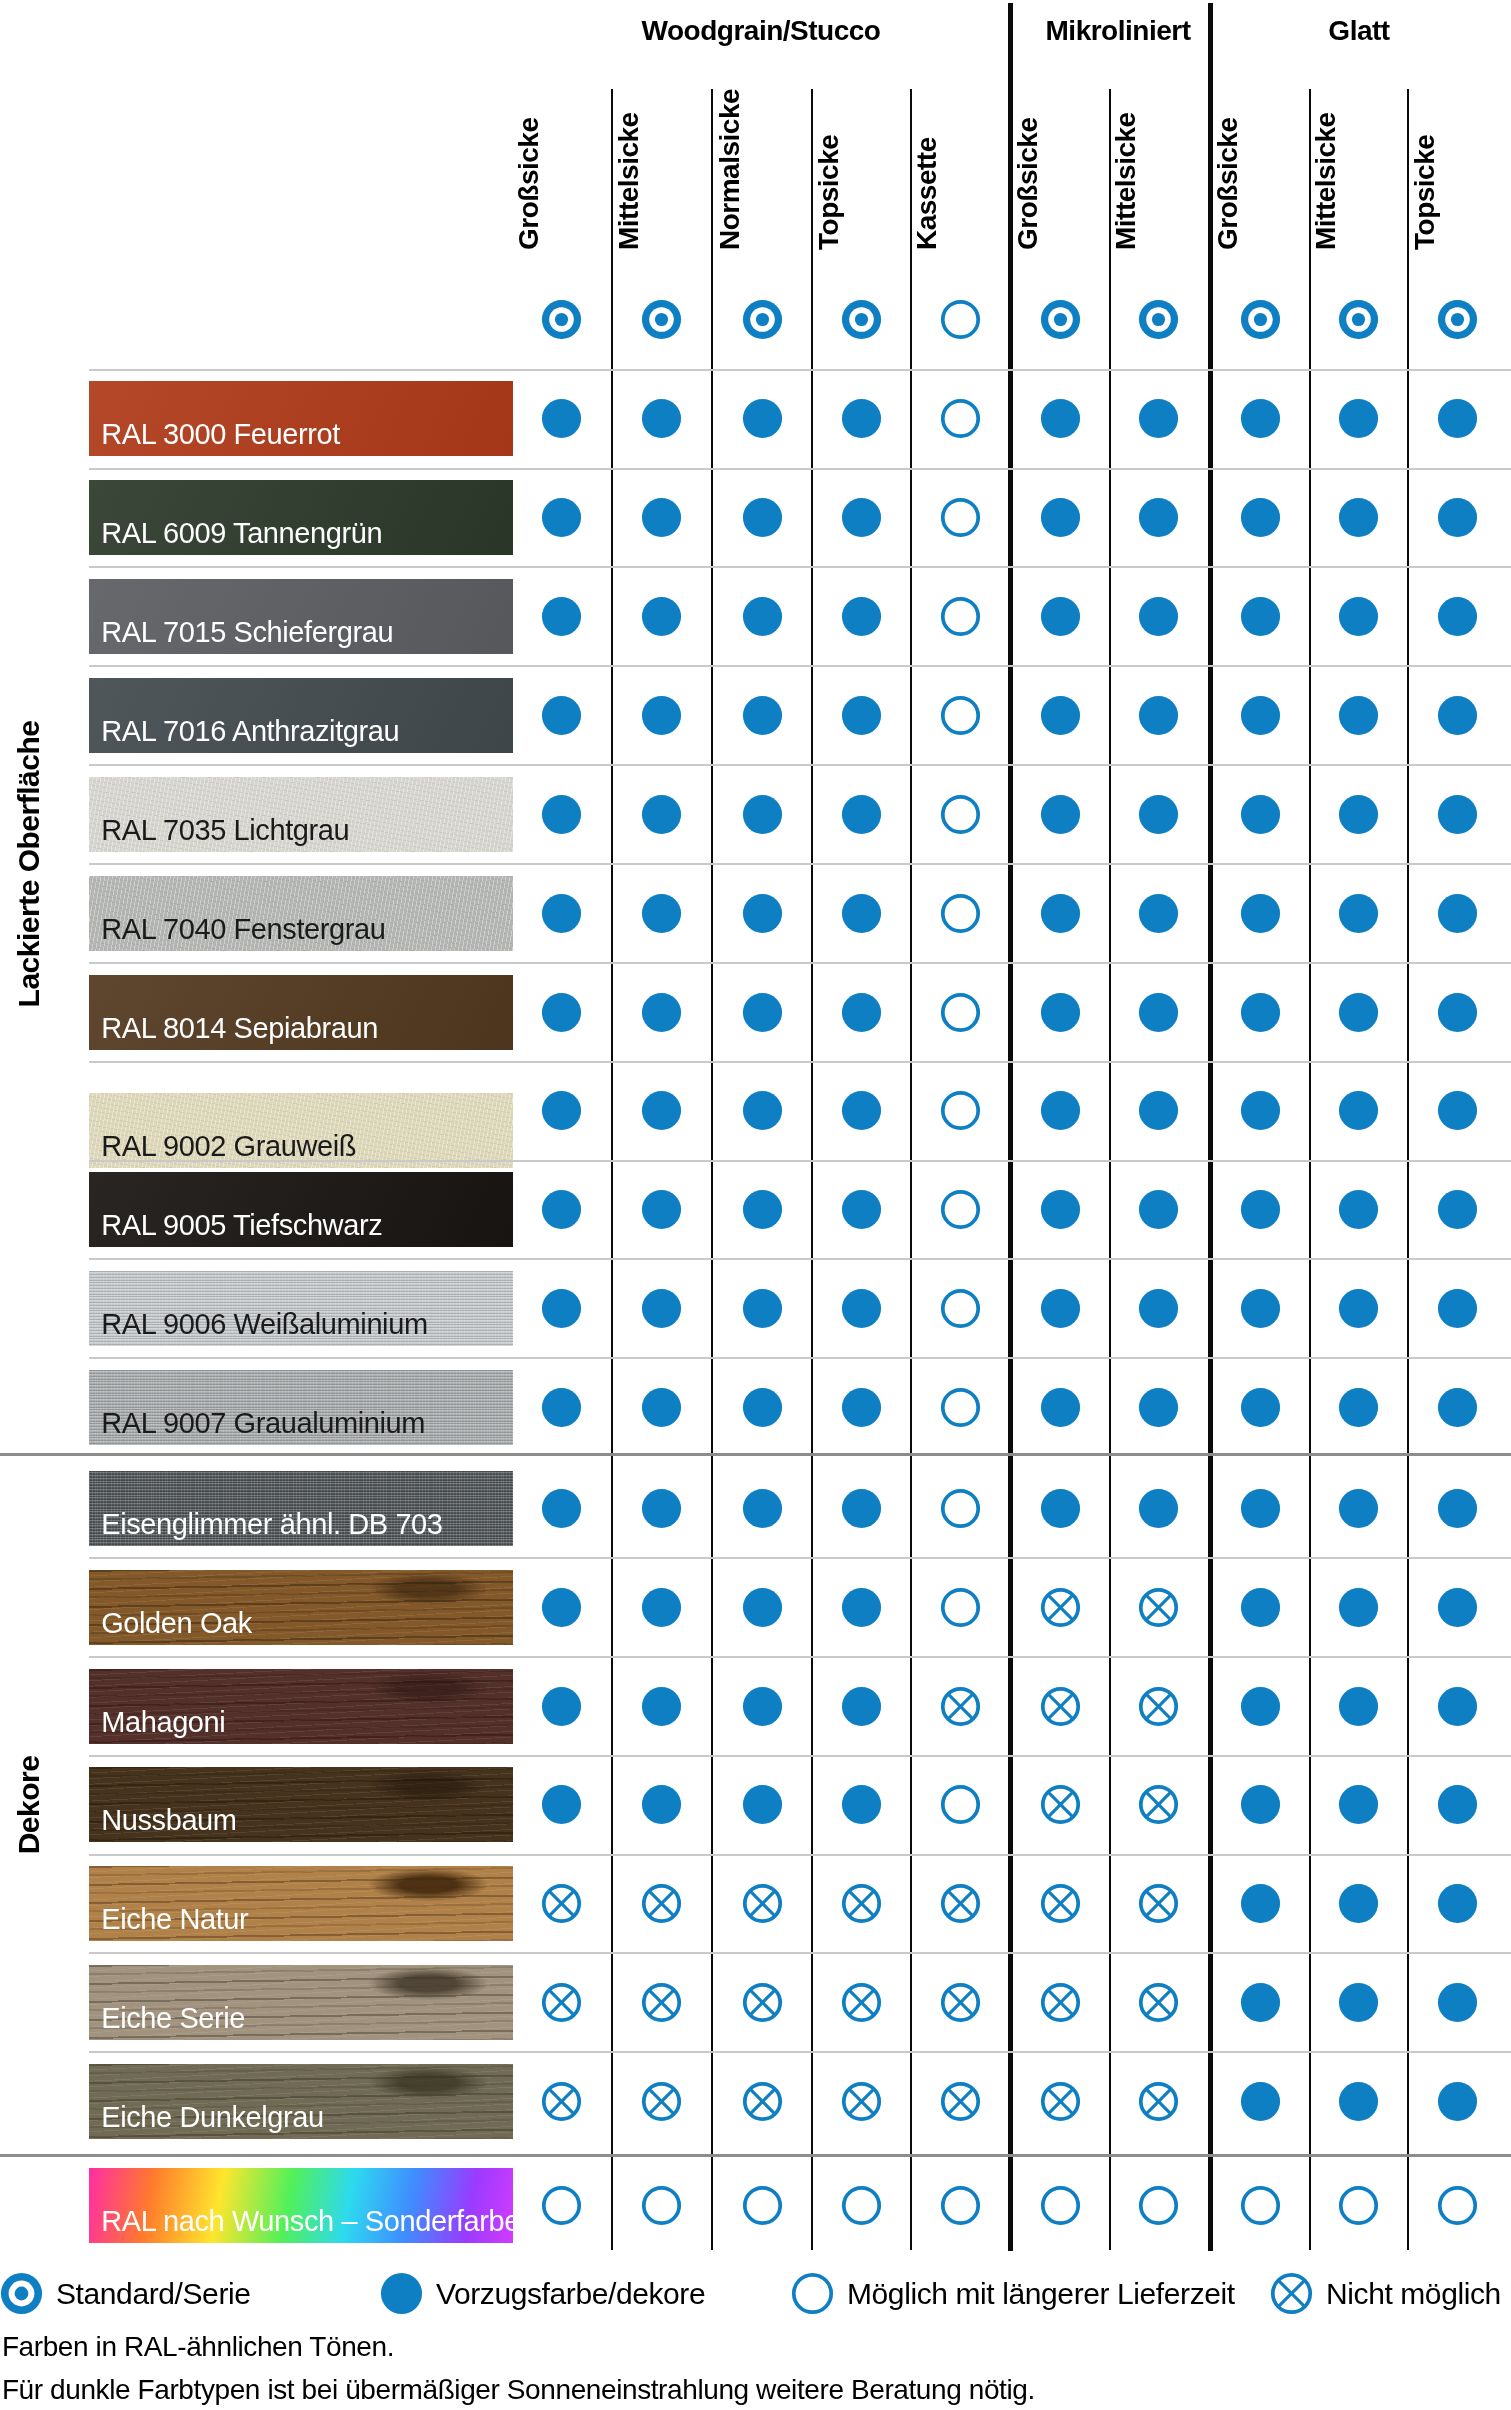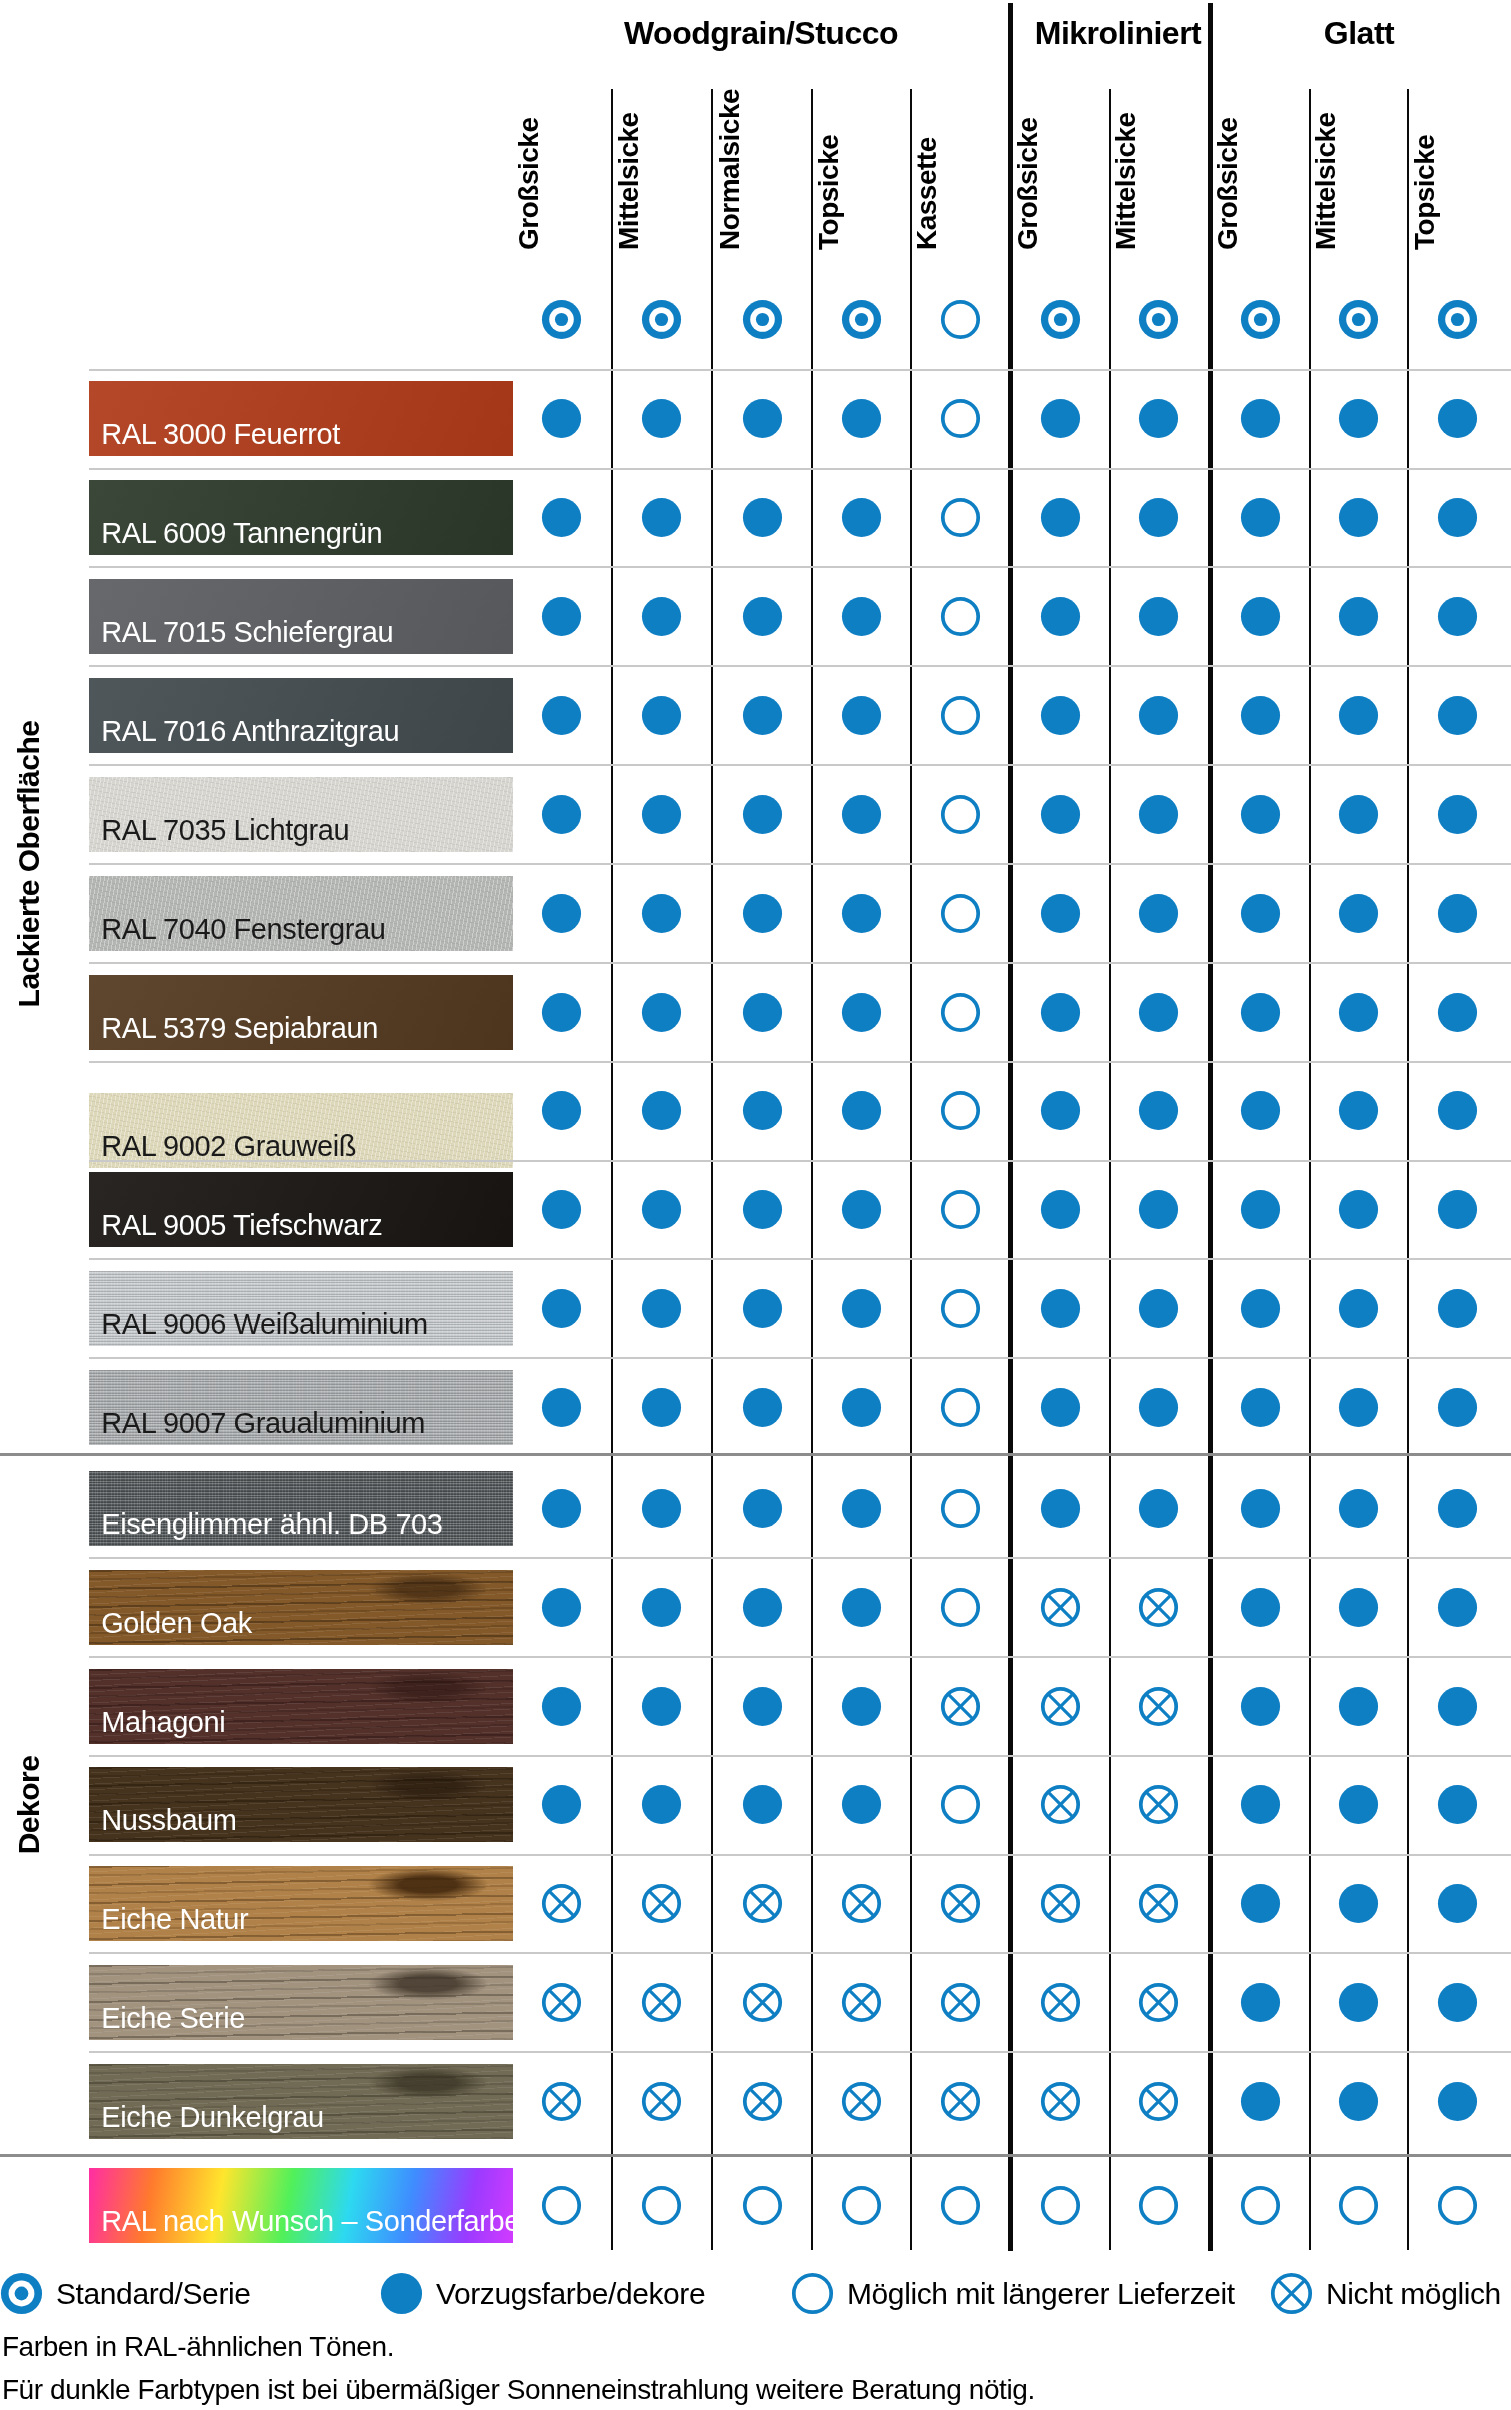--- a/index.html
+++ b/index.html
@@ -1,21 +1,21 @@
 <!DOCTYPE html>
 <html style="font-size:15px"><head>
 <meta charset="utf-8">
 <style>
   html,body{margin:0;padding:0;background:#fff;}
   #stage{
     position:relative;width:1511px;height:2411px;background:#fff;overflow:hidden;
     font-family:"Liberation Sans","DejaVu Sans",sans-serif;color:#000;
   }
   .group-title{
-    position:absolute;transform:translateX(-50%);font-size:32px;font-weight:bold;
+    position:absolute;transform:translateX(-50%);font-size:28px;font-weight:bold;
     letter-spacing:-0.5px;white-space:nowrap;top:15px;
   }
   .col-label{
     position:absolute;white-space:nowrap;font-size:28px;font-weight:bold;letter-spacing:-0.5px;
     height:34px;line-height:34px;transform-origin:0 100%;transform:rotate(-90deg);
   }
   .vline{position:absolute;background:#0a0a0a;}
   .hline{position:absolute;background:#c9c9c9;height:1.9px;}
   .hline.section{background:#8c8c8c;height:2.8px;}
   .section-label{
@@ -313,21 +313,21 @@
         <circle cx="22" cy="22" r="21" fill="#0f7fc4"></circle>
       </svg></div>
     <div class="cell-symbol" style="left: 1338px; top: 893px;"><svg width="41" height="41" viewBox="0 0 44 44" xmlns="http://www.w3.org/2000/svg">
         <circle cx="22" cy="22" r="21" fill="#0f7fc4"></circle>
       </svg></div>
     <div class="cell-symbol" style="left: 1437px; top: 893px;"><svg width="41" height="41" viewBox="0 0 44 44" xmlns="http://www.w3.org/2000/svg">
         <circle cx="22" cy="22" r="21" fill="#0f7fc4"></circle>
       </svg></div>
     <div class="hline" style="left: 89px; top: 962px; width: 1422px;"></div>
     <div class="swatch" style="top: 975px; background: linear-gradient(115deg, rgba(255, 255, 255, 0.07), rgba(0, 0, 0, 0.06)), rgb(82, 56, 31);">
-      <span class="lbl" style="color: rgb(255, 255, 255);">RAL 5379 Sepiabraun</span>
+      <span class="lbl" style="color: rgb(255, 255, 255);">RAL 8014 Sepiabraun</span>
     </div>
     <div class="cell-symbol" style="left: 541px; top: 992px;"><svg width="41" height="41" viewBox="0 0 44 44" xmlns="http://www.w3.org/2000/svg">
         <circle cx="22" cy="22" r="21" fill="#0f7fc4"></circle>
       </svg></div>
     <div class="cell-symbol" style="left: 641px; top: 992px;"><svg width="41" height="41" viewBox="0 0 44 44" xmlns="http://www.w3.org/2000/svg">
         <circle cx="22" cy="22" r="21" fill="#0f7fc4"></circle>
       </svg></div>
     <div class="cell-symbol" style="left: 742px; top: 992px;"><svg width="41" height="41" viewBox="0 0 44 44" xmlns="http://www.w3.org/2000/svg">
         <circle cx="22" cy="22" r="21" fill="#0f7fc4"></circle>
       </svg></div>

